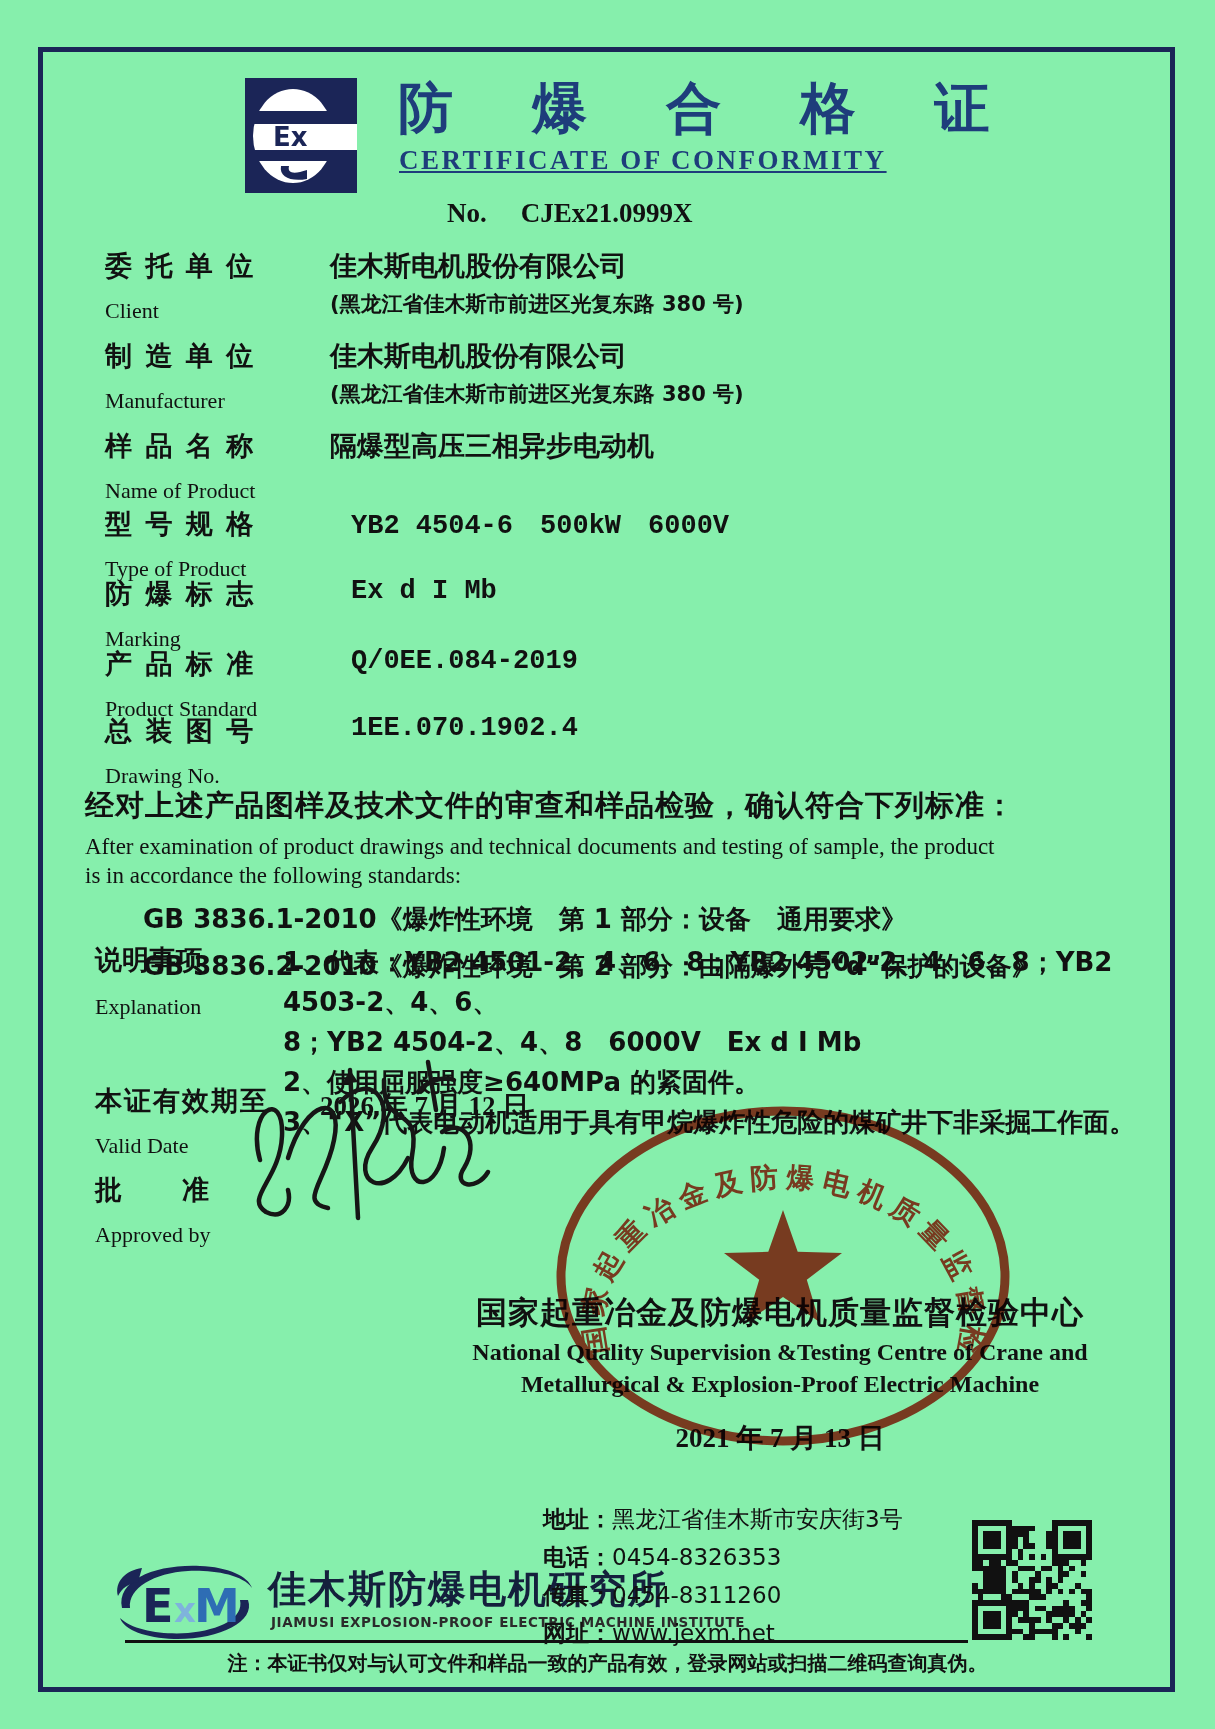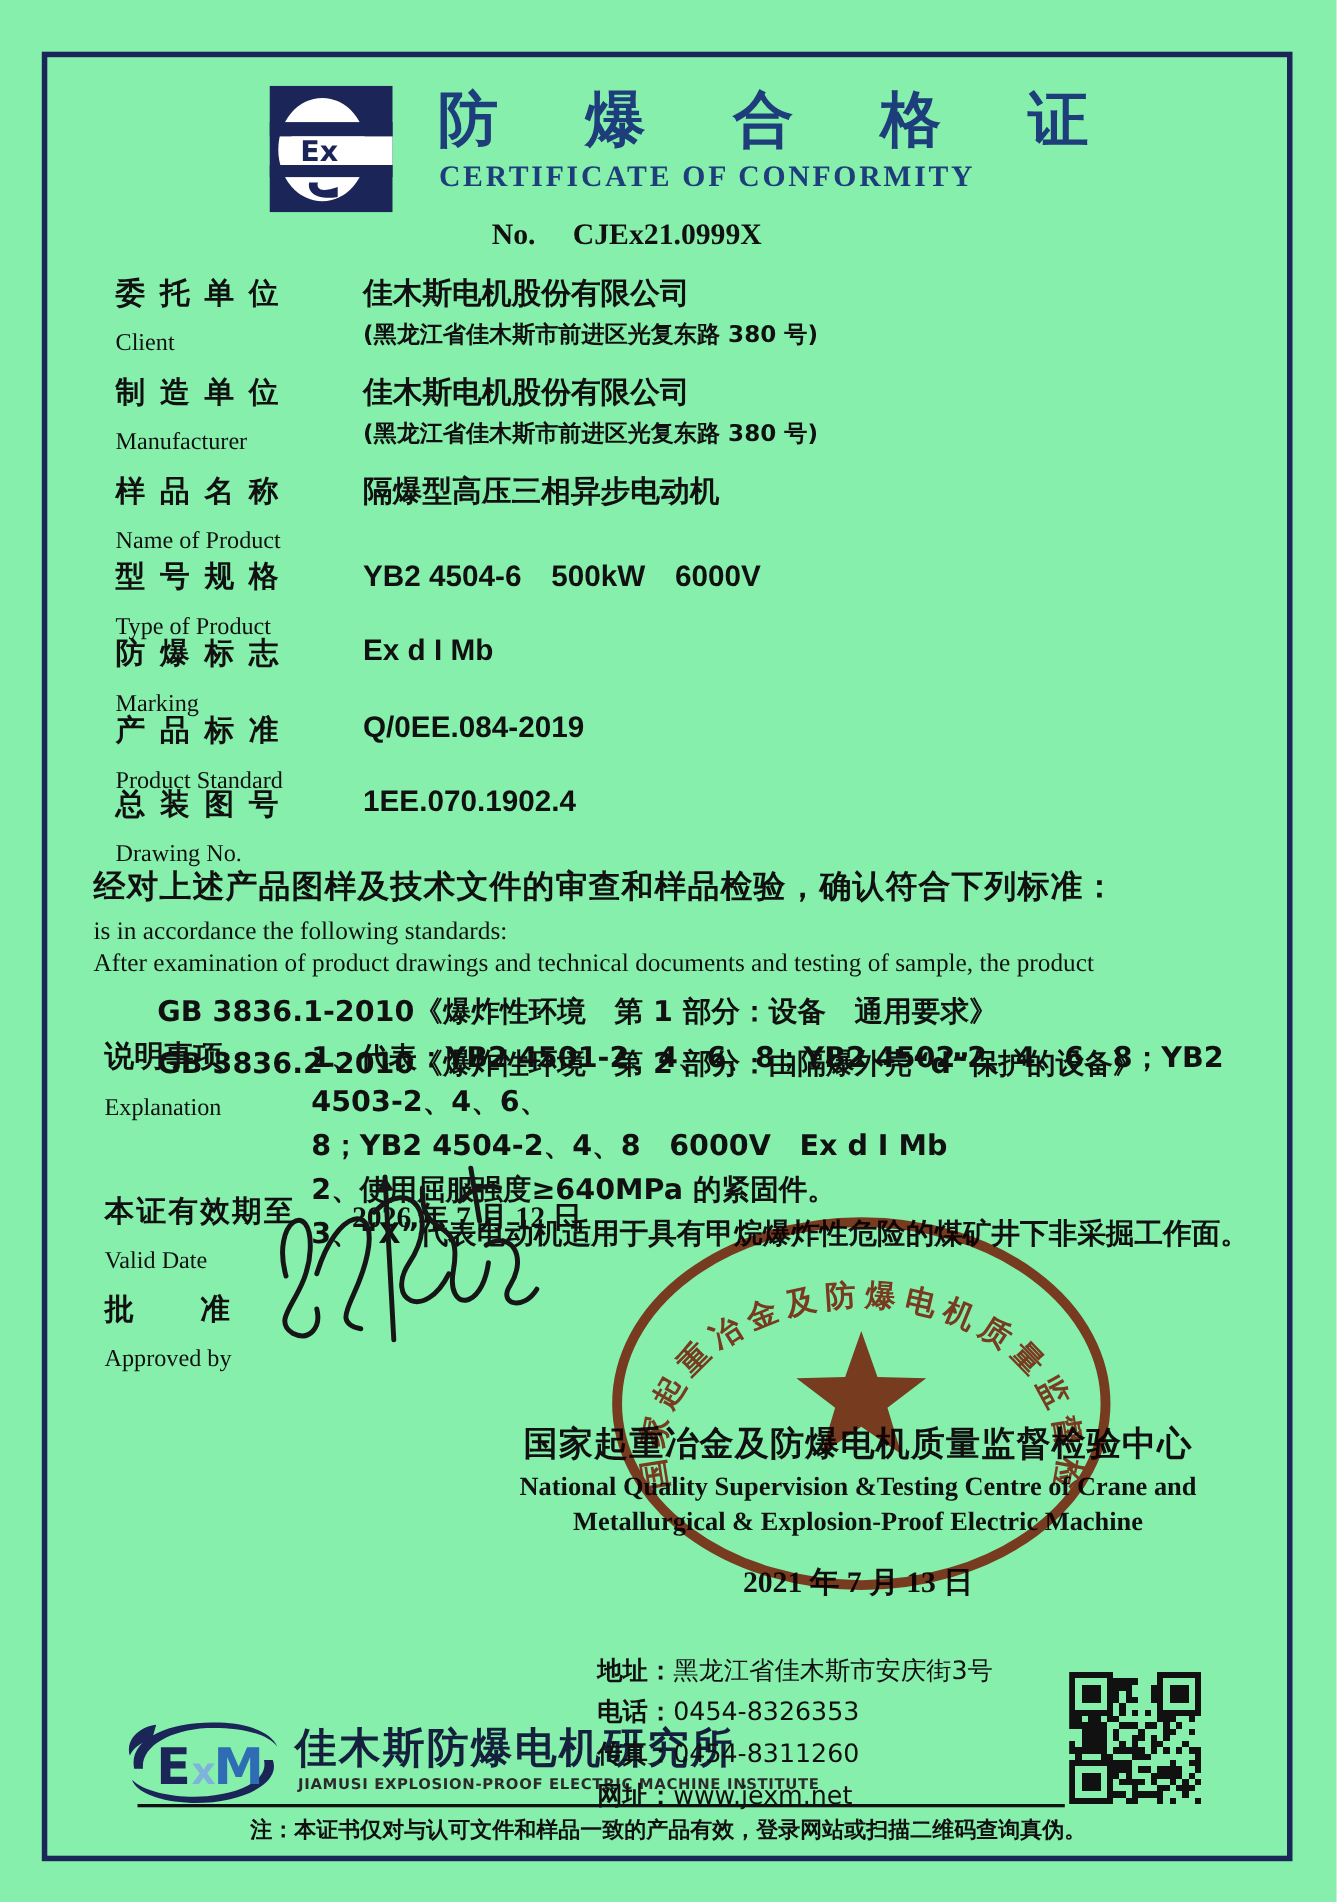--- a/index.html
+++ b/index.html
@@ -1,27 +1,27 @@
 <!DOCTYPE html>
 <html><head>
 <meta charset="utf-8">
 <style>
   html,body{margin:0;padding:0;background:#e9e9e9;}
   .page{position:relative;width:1215px;height:1729px;background:#86efac;margin:0 auto;
         font-family:"DejaVu Sans","Liberation Sans",sans-serif;color:#111;overflow:hidden;}
   .frame{position:absolute;left:38px;top:47px;width:1137px;height:1645px;
          box-sizing:border-box;border:5px solid #1b2557;}
-  .serif{font-family:Liberation Sans, sans-serif;}
+  .serif{font-family:Liberation Mono, monospace;margin-left:21px;}
 
   
   .ex-logo{position:absolute;left:245px;top:78px;}
   .title{position:absolute;left:398px;top:72px;font-size:55px;font-weight:bold;color:#1e3d7b;
          letter-spacing:30px;font-family:"DejaVu Serif","Liberation Serif",serif;white-space:nowrap;}
   .subtitle{position:absolute;left:399px;top:145px;font-size:27px;font-weight:bold;color:#1e3d7b;
-            letter-spacing:2.5px;font-family:"Liberation Serif","DejaVu Serif",serif;white-space:nowrap;}
+            letter-spacing:2.5px;font-family:"Liberation Serif","DejaVu Serif",serif;white-space:nowrap;text-decoration:underline;}
   .certno{position:absolute;left:447px;top:198px;font-size:27px;font-weight:bold;
           font-family:"Liberation Serif","DejaVu Serif",serif;white-space:nowrap;}
   .certno .num{margin-left:34px;}
 
   
   .field{position:absolute;left:0;width:1215px;}
   .f-label{position:absolute;left:105px;top:0;}
   .f-cn{font-size:27px;font-weight:bold;letter-spacing:2px;white-space:nowrap;}
   .f-en{font-size:22px;margin-top:14px;font-family:"Liberation Serif","DejaVu Serif",serif;white-space:nowrap;}
   .f-value{position:absolute;left:330px;top:0;width:840px;}
@@ -157,22 +157,22 @@
       <div class="f-en">Drawing No.</div>
     </div>
     <div class="f-value">
       <div class="v-main serif">1EE.070.1902.4</div>
     </div>
   </div>
 
   <div class="conf">
     <div class="conf-cn">经对上述产品图样及技术文件的审查和样品检验，确认符合下列标准：</div>
     <div class="conf-en">
+      <div>After examination of product drawings and technical documents and testing of sample, the product</div>
       <div>is in accordance the following standards:</div>
-      <div>After examination of product drawings and technical documents and testing of sample, the product</div>
     </div>
     <div class="std">GB 3836.1-2010《爆炸性环境　第 1 部分：设备　通用要求》</div>
     <div class="std">GB 3836.2-2010《爆炸性环境　第 2 部分：由隔爆外壳“d”保护的设备》</div>
   </div>
 
   <div class="expl-label">
     <div class="expl-cn">说明事项</div>
     <div class="expl-en">Explanation</div>
   </div>
   <div class="expl-items">

